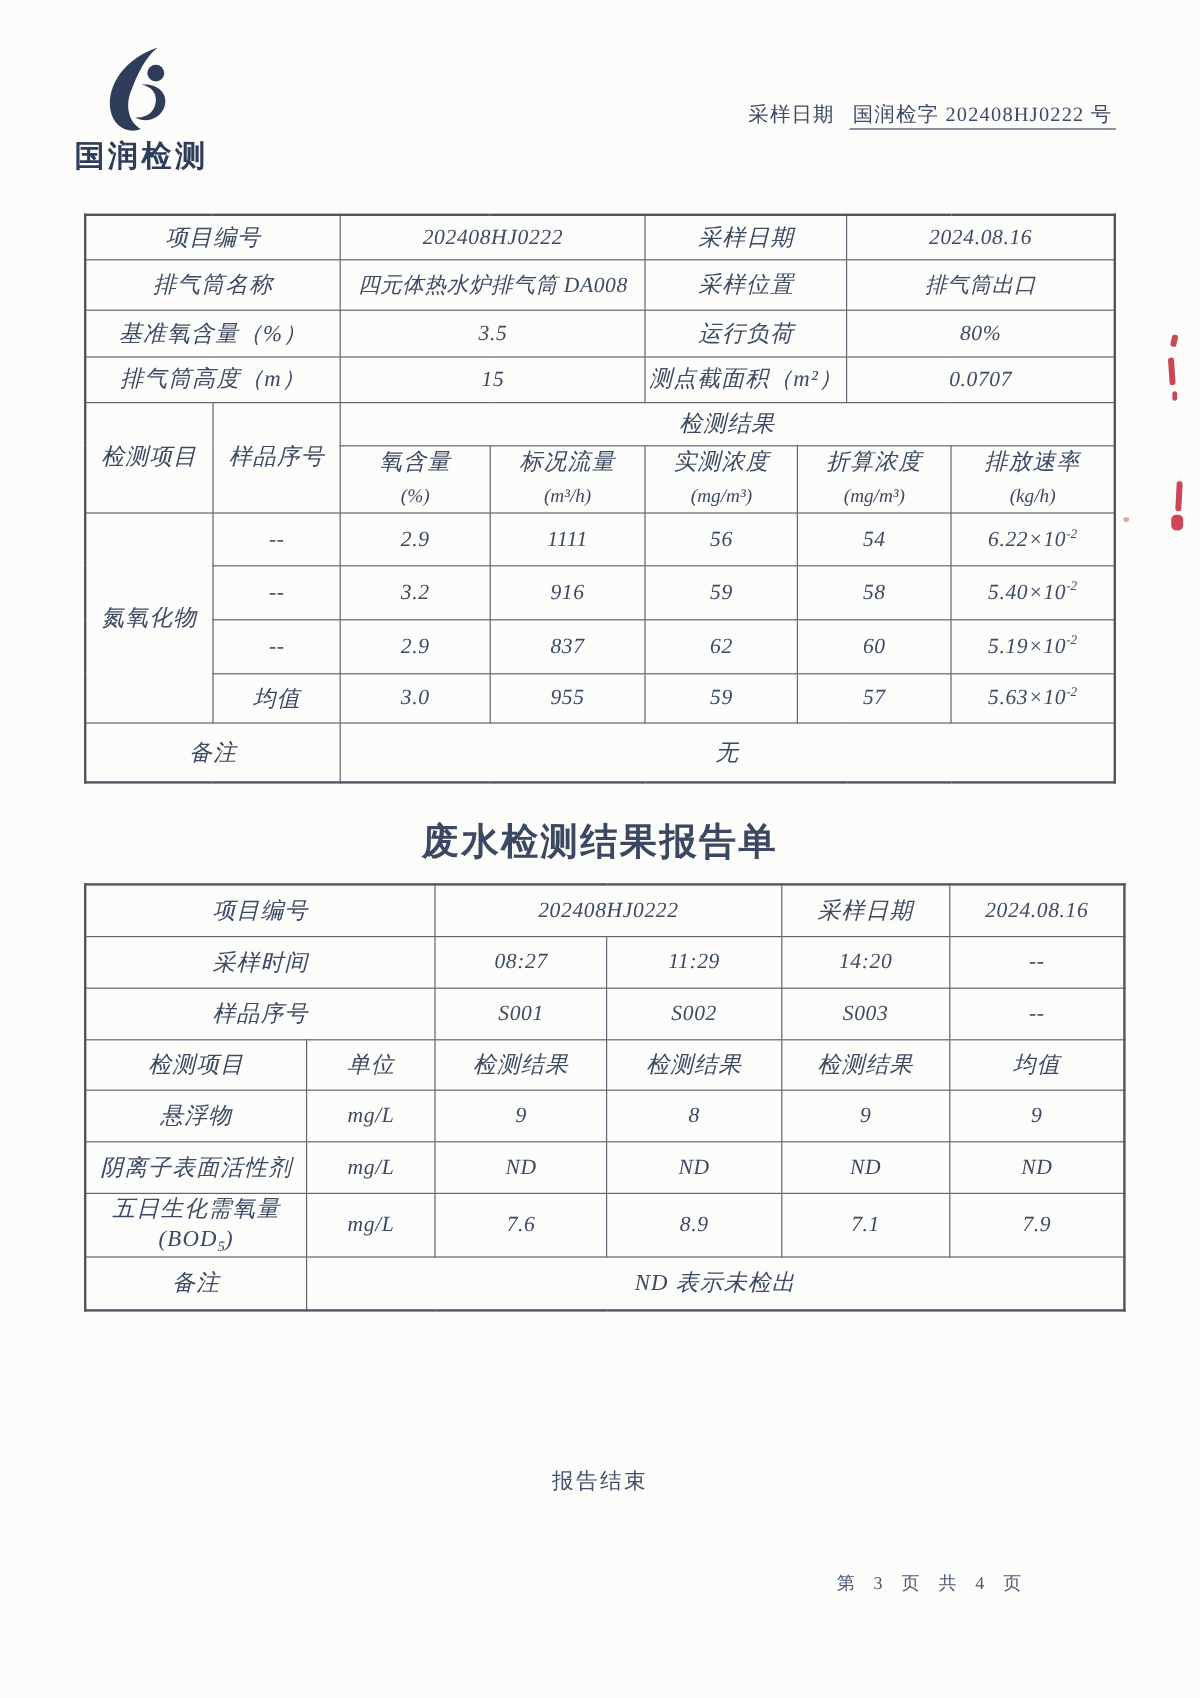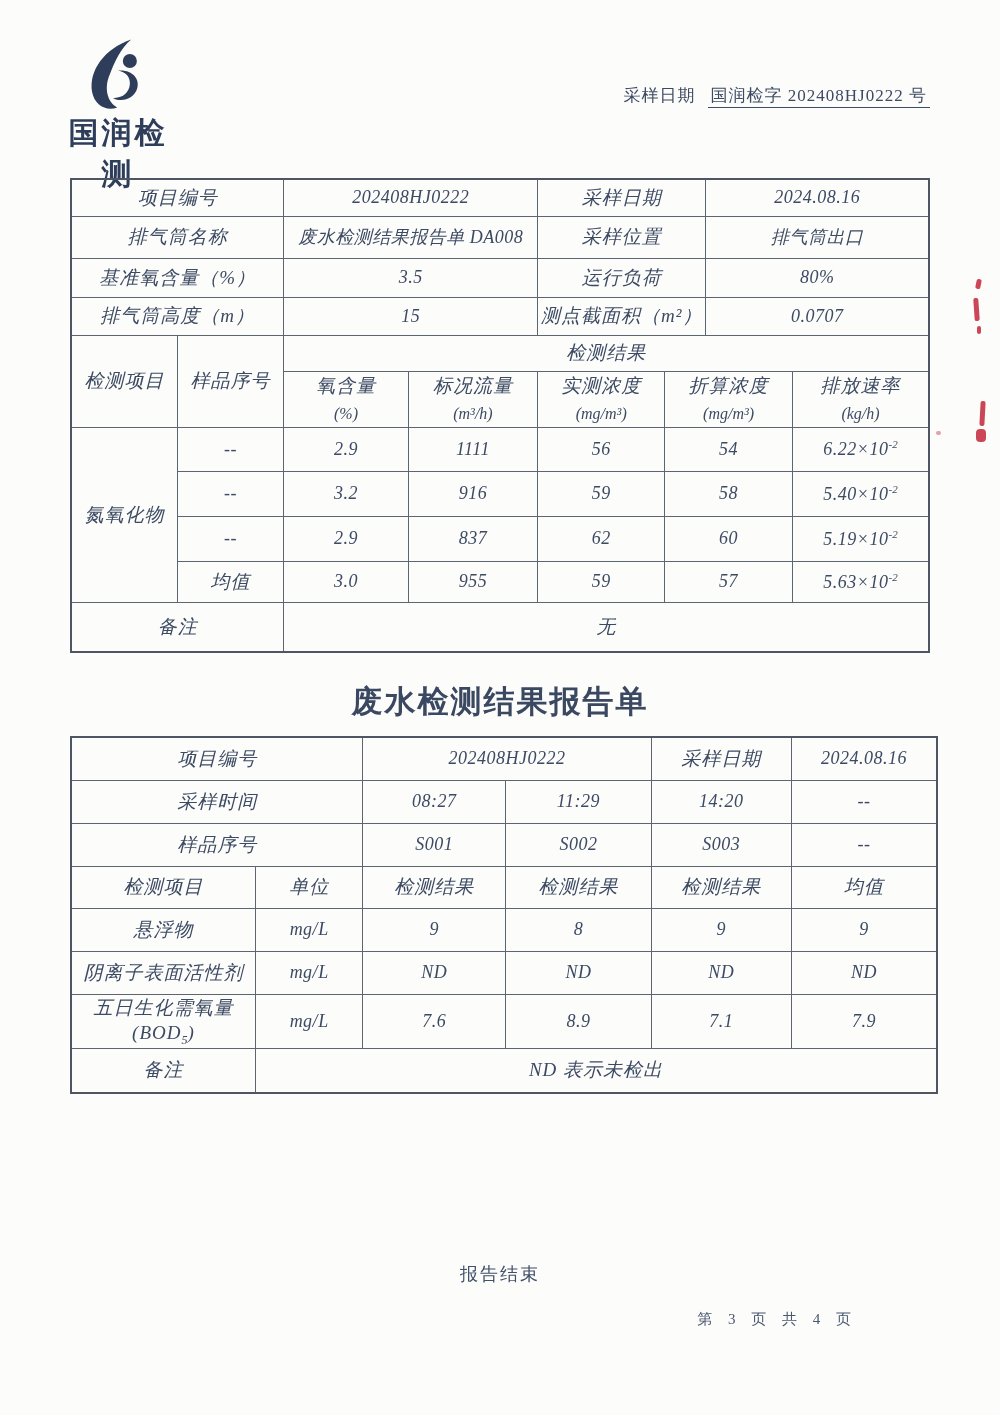--- a/index.html
+++ b/index.html
@@ -11,21 +11,21 @@
     font-family:"Liberation Serif","DejaVu Serif",serif;
     color:#3c4a63;
     overflow:hidden;
     margin:0 auto;
   }
   
   .logo{position:absolute;left:56px;top:38px;width:124px;text-align:center;}
   .logo svg{width:88px;height:74px;display:block;margin:0 auto;}
   .logo-text{
     font-family:"Liberation Sans","DejaVu Sans",sans-serif;
-    font-weight:bold;font-size:30px;letter-spacing:3px;color:#2e3d5a;margin-top:1px;
+    font-weight:bold;font-size:25px;letter-spacing:3px;color:#2e3d5a;margin-top:1px;
   }
   
   .report-no{position:absolute;top:84px;right:70px;font-size:17px;color:#3c4a63;letter-spacing:1px;}
   .report-no .val{margin-left:12px;border-bottom:1.5px solid #3e4c66;padding:0 3px 2px 3px;margin-top:25px;}
   
   .doc-title{
     position:absolute;left:0;width:100%;text-align:center;
     font-size:31px;font-weight:bold;letter-spacing:2px;color:#3a4861;margin:0;
   }
   .t1{top:131px;}
@@ -44,21 +44,21 @@
   }
   .tbl td.v{font-size:18px;letter-spacing:0.5px;}
   .gas{left:70px;top:178px;width:860px;}
   .water{left:70px;top:736px;width:868px;}
   .unit-line{font-size:16px;letter-spacing:0;margin-top:4px;}
   sup.exp{font-size:11px;letter-spacing:0;}
   sub.s5{font-size:12px;letter-spacing:0;}
   .two-line div{line-height:1.35;}
   
   .end-text{position:absolute;top:1222px;left:0;width:100%;text-align:center;
-    font-size:18px;letter-spacing:2px;color:#414f68;margin-top:40px;}
+    font-size:18px;letter-spacing:2px;color:#414f68;}
   .page-no{position:absolute;top:1310px;right:143px;font-size:15px;letter-spacing:6px;color:#4a5870;}
   
   .rmark{position:absolute;background:#cb4757;border-radius:2px;}
   .rm1{left:976px;top:279px;width:5px;height:10px;transform:rotate(12deg);}
   .rm2{left:974px;top:298px;width:5px;height:23px;transform:rotate(-4deg);}
   .rm3{left:977px;top:326px;width:4px;height:8px;}
   .rm4{left:980px;top:401px;width:5px;height:25px;transform:rotate(3deg);}
   .rm5{left:976px;top:429px;width:10px;height:13px;border-radius:4px;}
   .rm6{left:936px;top:431px;width:5px;height:4px;opacity:.5;}
 </style>
@@ -94,21 +94,21 @@
     </colgroup>
     <tbody>
         <tr style="height:37px">
       <td colspan="2">项目编号</td>
       <td colspan="2" class="v">202408HJ0222</td>
       <td colspan="2">采样日期</td>
       <td colspan="2" class="v">2024.08.16</td>
     </tr>
     <tr style="height:42px">
       <td colspan="2">排气筒名称</td>
-      <td colspan="2" class="v">废水检测结果报告单 DA008</td>
+      <td colspan="2" class="v">四元体热水炉排气筒 DA008</td>
       <td colspan="2">采样位置</td>
       <td colspan="2" class="v">排气筒出口</td>
     </tr>
     <tr style="height:39px">
       <td colspan="2">基准氧含量（%）</td>
       <td colspan="2" class="v">3.5</td>
       <td colspan="2">运行负荷</td>
       <td colspan="2" class="v">80%</td>
     </tr>
     <tr style="height:38px">

